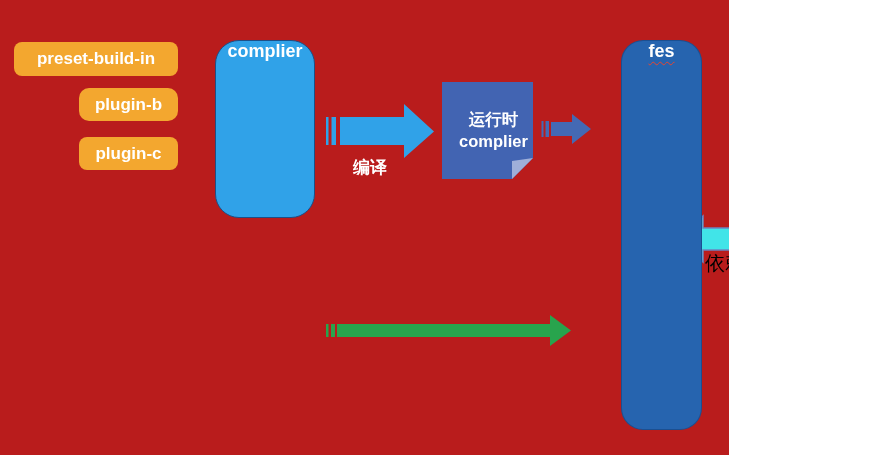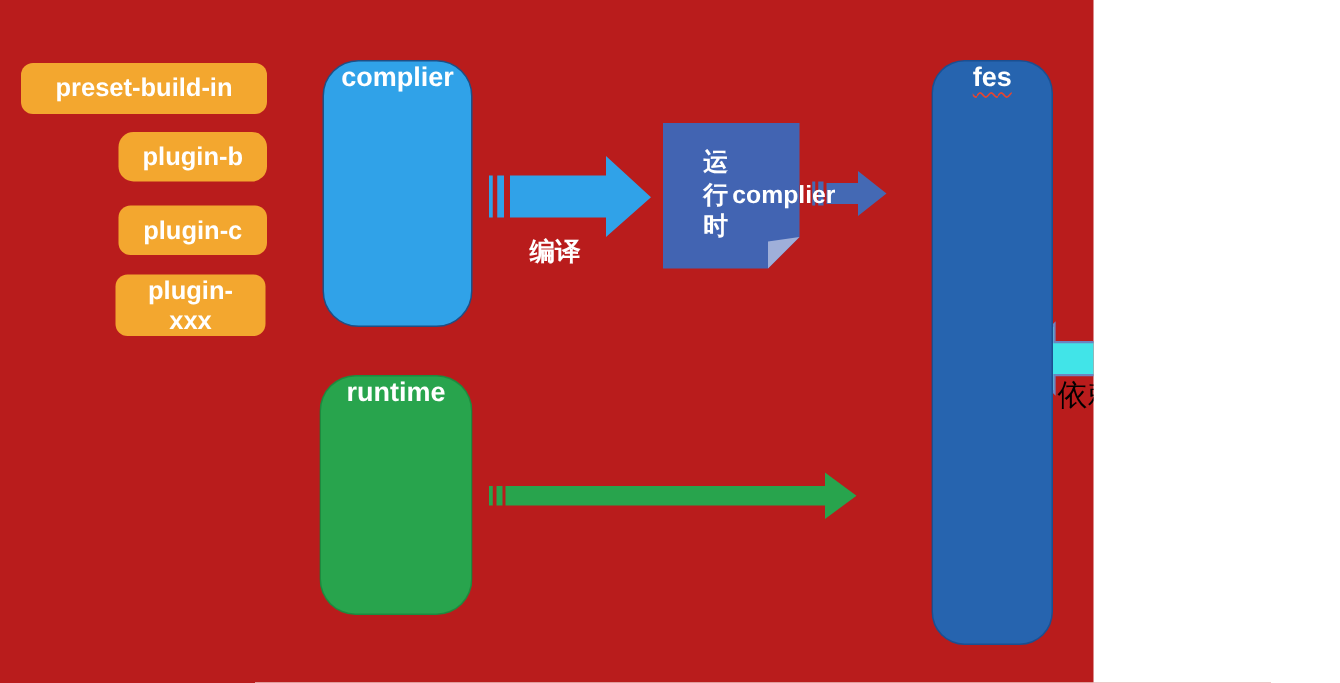--- a/index.html
+++ b/index.html
@@ -55,22 +55,22 @@
     text-decoration-thickness:1px;
     text-underline-offset:4px;
   }
   #app-node{
     left:766px;top:173px;width:126px;height:138px;
     background:#41E4E8;border-radius:50%;
     color:#000;font-size:19px;font-weight:400;
   }
   
   #plugins-note-text{
-    left:466px;top:82px;width:91px;height:97px;
-    display:flex;flex-direction:row;align-items:center;justify-content:center;
+    left:448px;top:82px;width:91px;height:97px;
+    display:flex;flex-direction:column;align-items:center;justify-content:center;
     color:#fff;font-size:16.5px;font-weight:600;line-height:1.3;text-align:center;
   }
   
   .arrow-label{
     display:flex;align-items:center;justify-content:center;
     text-align:center;
   }
   #compile-arrow-label{
     left:340px;top:117px;width:60px;height:28px;
     color:#fff;font-size:17px;font-weight:700;margin-top:36px;
@@ -117,38 +117,32 @@
 
   <div id="badge-1" class="abs badge">
     <span>preset-build-in</span>
   </div>
   <div id="badge-2" class="abs badge">
     <span>plugin-b</span>
   </div>
   <div id="badge-3" class="abs badge">
     <span>plugin-c</span>
   </div>
-  <div id="badge-4" class="abs badge">
-    <span>plugin-xxx</span>
-  </div>
 
   <div id="complier-node" class="abs node">
     <span>complier</span>
   </div>
 
   <div id="plugins-note-text" class="abs">
     <span>运行时</span>
     <span>complier</span>
   </div>
 
   <div id="fes-node" class="abs node">
     <span id="fes-label">fes</span>
   </div>
 
-  <div id="runtime-node" class="abs node">
-    <span>runtime</span>
-  </div>
 
 
   <div id="compile-arrow-label" class="abs arrow-label">编译</div>
   <div id="depends-arrow-label" class="abs arrow-label">依赖</div>
 
 </div>
 
 </body></html>

